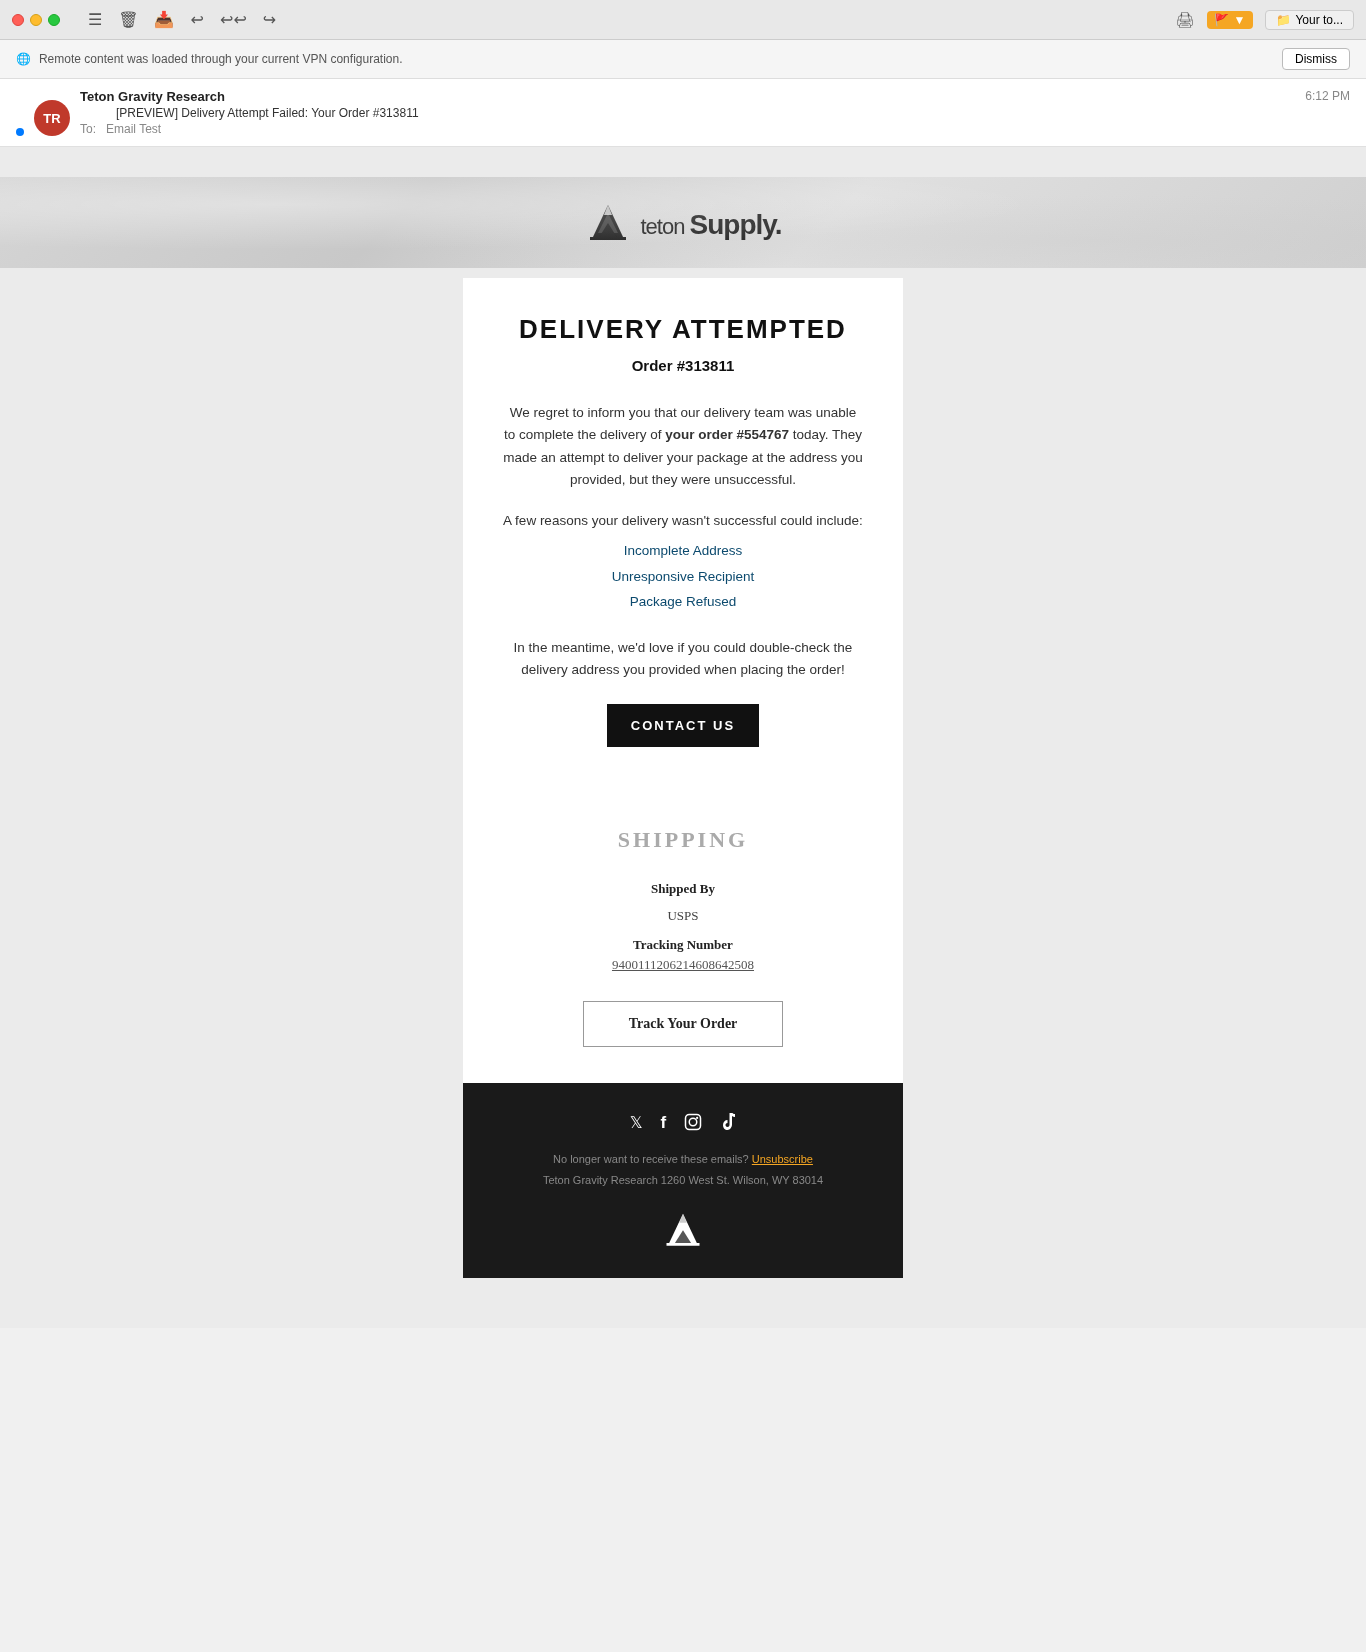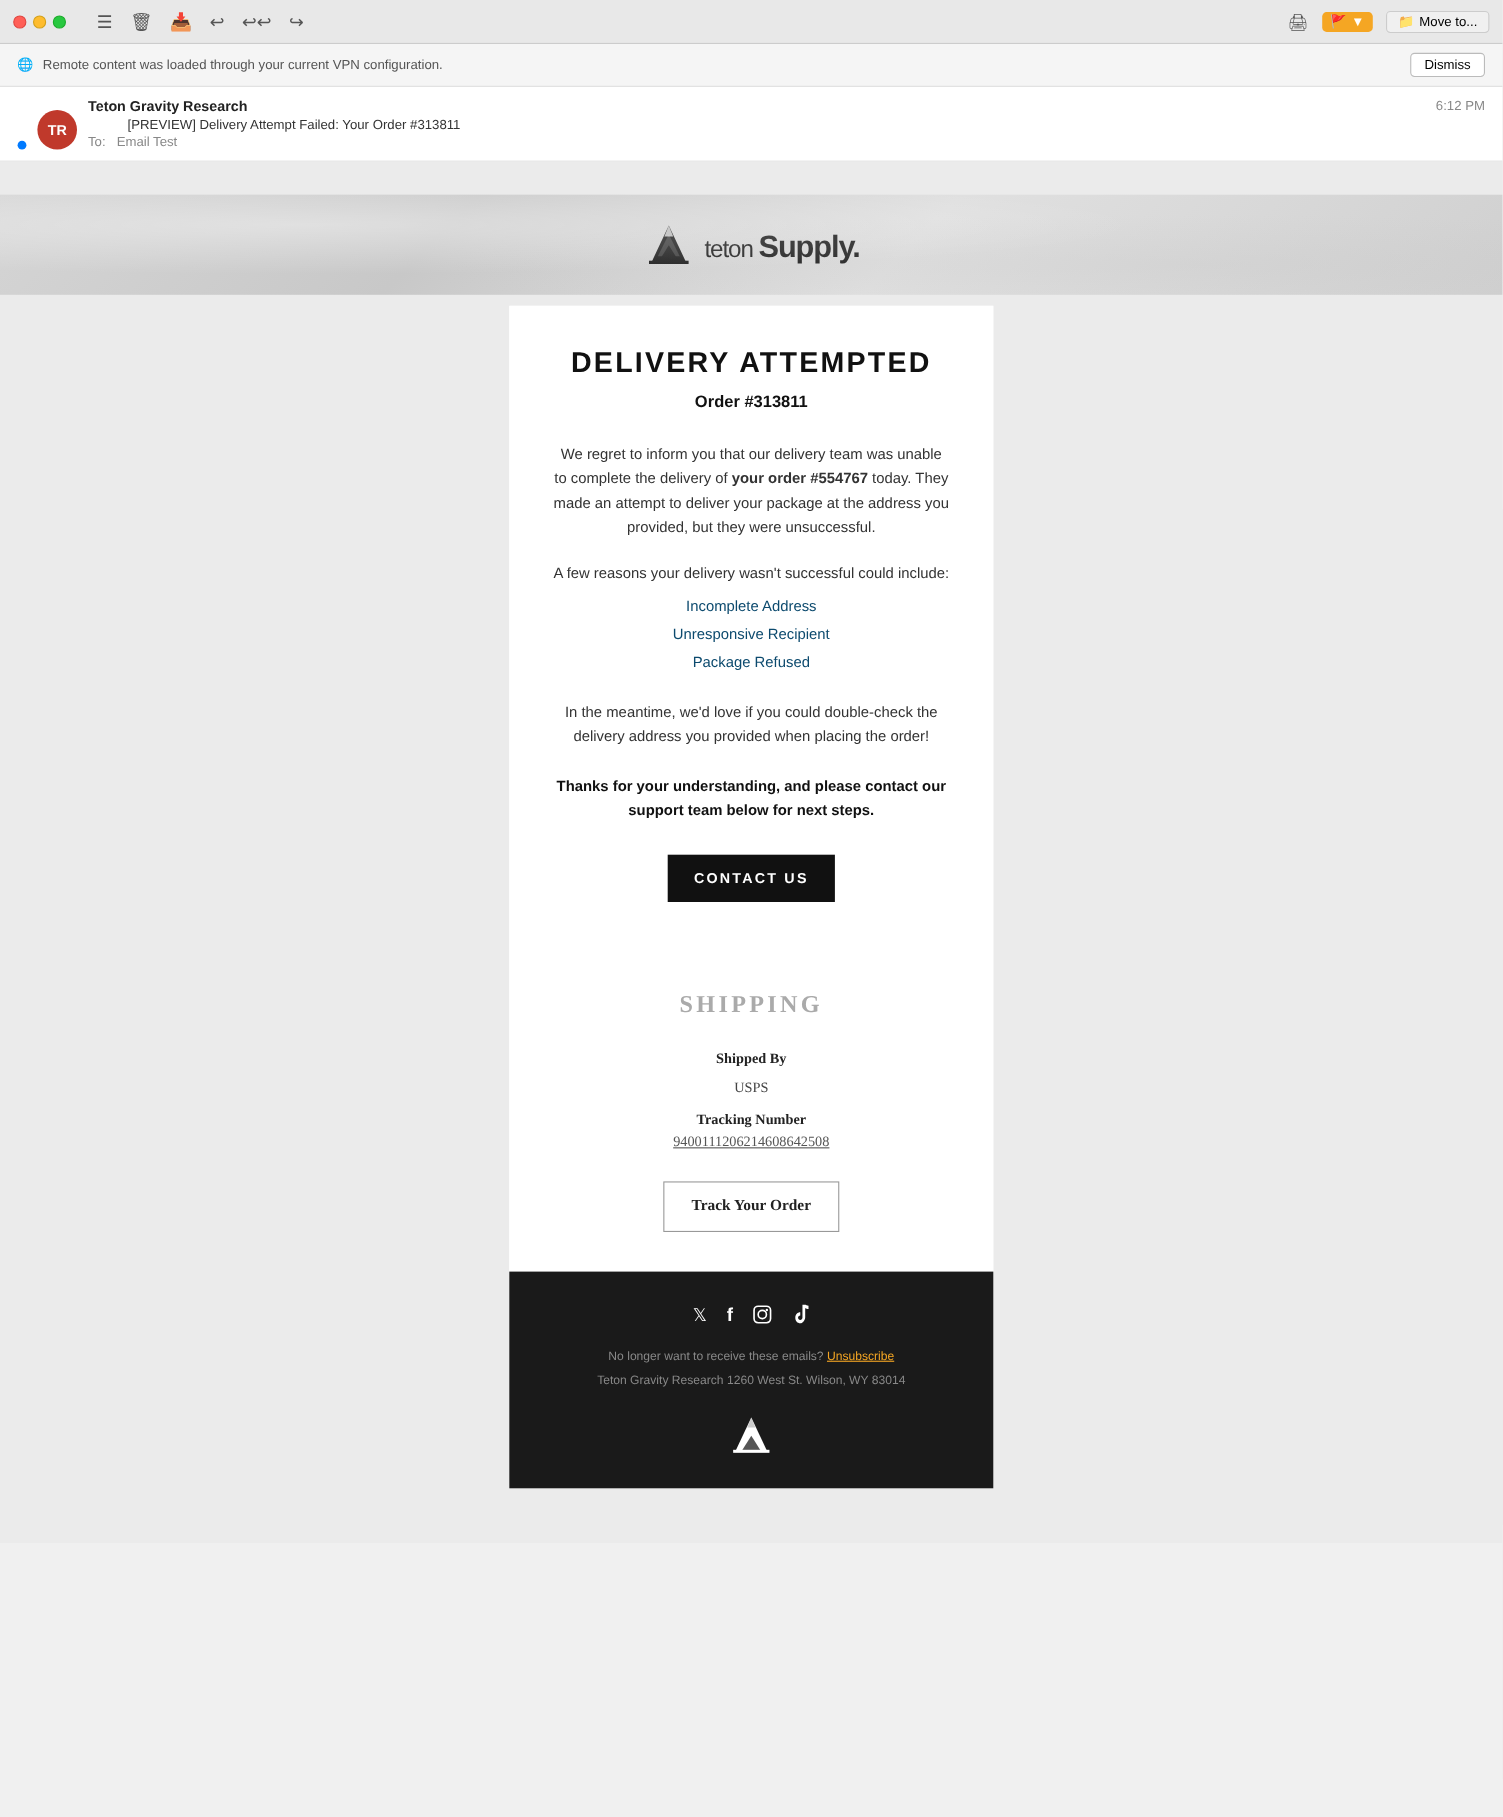--- a/index.html
+++ b/index.html
@@ -328,21 +328,21 @@
     }
 
     .tracking-number {
       font-size: 13px;
       color: #555;
       text-decoration: underline;
     }
 
     .track-btn {
       display: block;
-      width: 160px;
+      width: 200px;
       margin: 10px auto 0 auto;
       text-align: center;
       border: 1px solid #999;
       padding: 14px 20px;
       font-size: 14px;
       font-weight: 600;
       color: #222;
       cursor: pointer;
       background: #fff;
       text-decoration: none;
@@ -428,21 +428,21 @@
     <span class="toolbar-icon">↪</span>
   </div>
   <div class="toolbar-right">
     <span class="toolbar-right-icon">🖨</span>
     <button class="flag-btn">
       <span>🚩</span>
       <span>▼</span>
     </button>
     <button class="move-to-btn">
       <span>📁</span>
-      <span>Move to...</span>
+      <span>Your to...</span>
     </button>
   </div>
 </div>
 
 <div class="vpn-bar">
   <div class="vpn-bar-left">
     <span>🌐</span>
     <span>Remote content was loaded through your current VPN configuration.</span>
   </div>
   <button class="dismiss-btn">Dismiss</button>
@@ -500,21 +500,20 @@
       <p class="reasons-label">A few reasons your delivery wasn't successful could include:</p>
 
       <ul class="reasons-list">
         <li>Incomplete Address</li>
         <li>Unresponsive Recipient</li>
         <li>Package Refused</li>
       </ul>
 
       <p class="double-check-para">In the meantime, we'd love if you could double-check the delivery address you provided when placing the order!</p>
 
-      <p class="thanks-para">Thanks for your understanding, and please contact our support team below for next steps.</p>
 
       <button class="contact-btn">CONTACT US</button>
     </div>
 
     <div class="shipping-section">
       <h2 class="shipping-title">SHIPPING</h2>
 
       <div class="shipping-grid">
 
 

